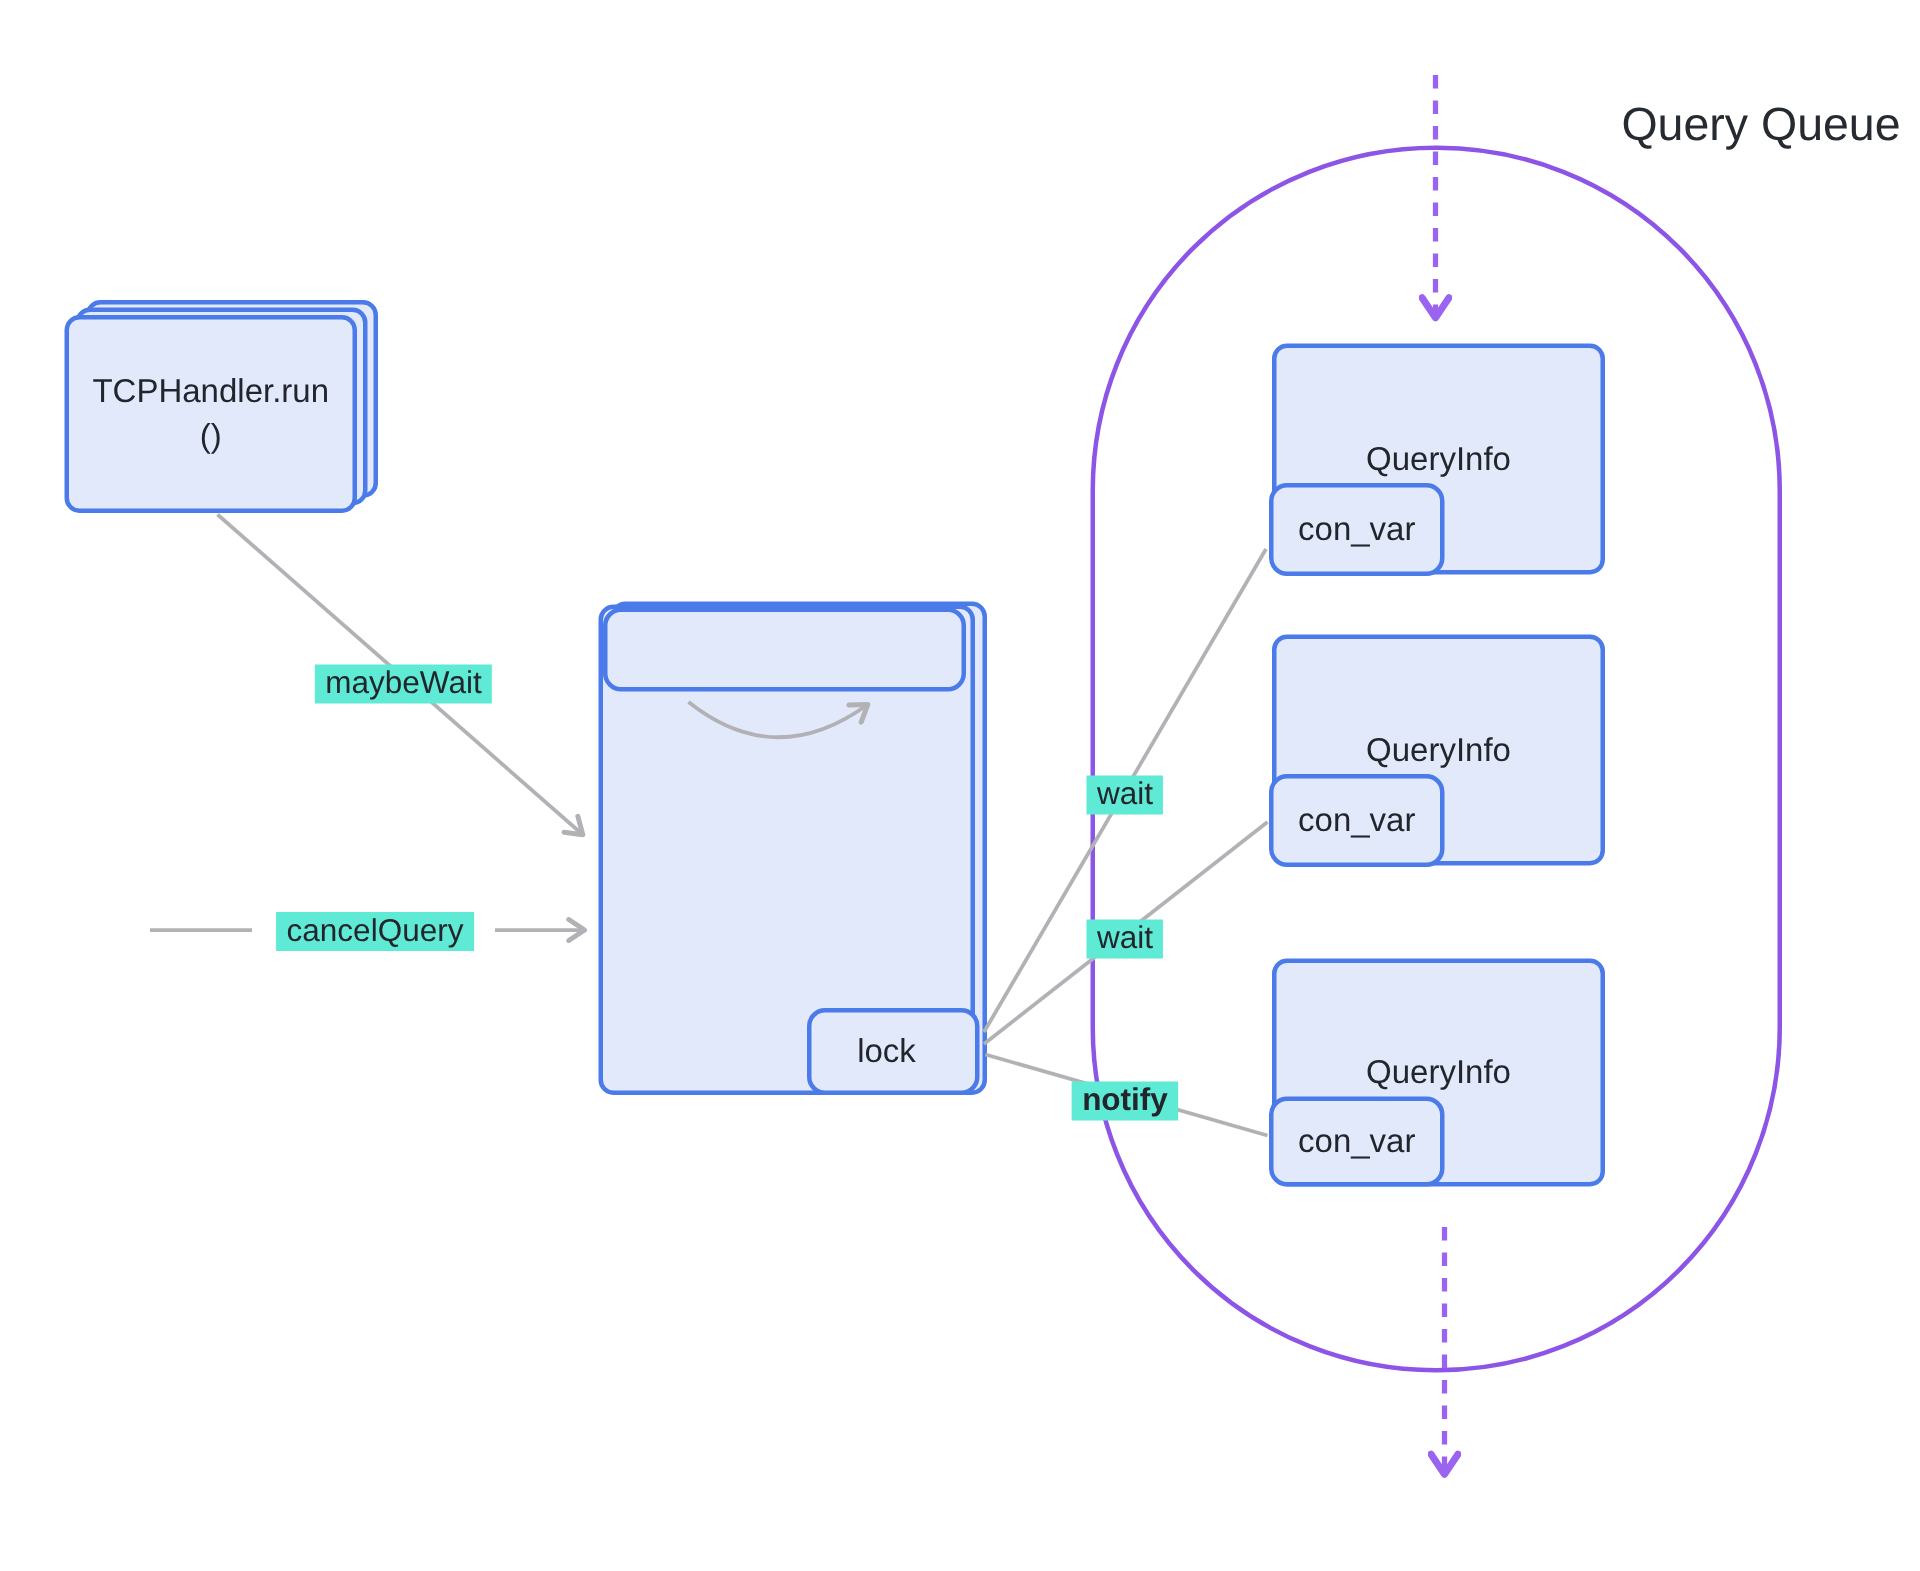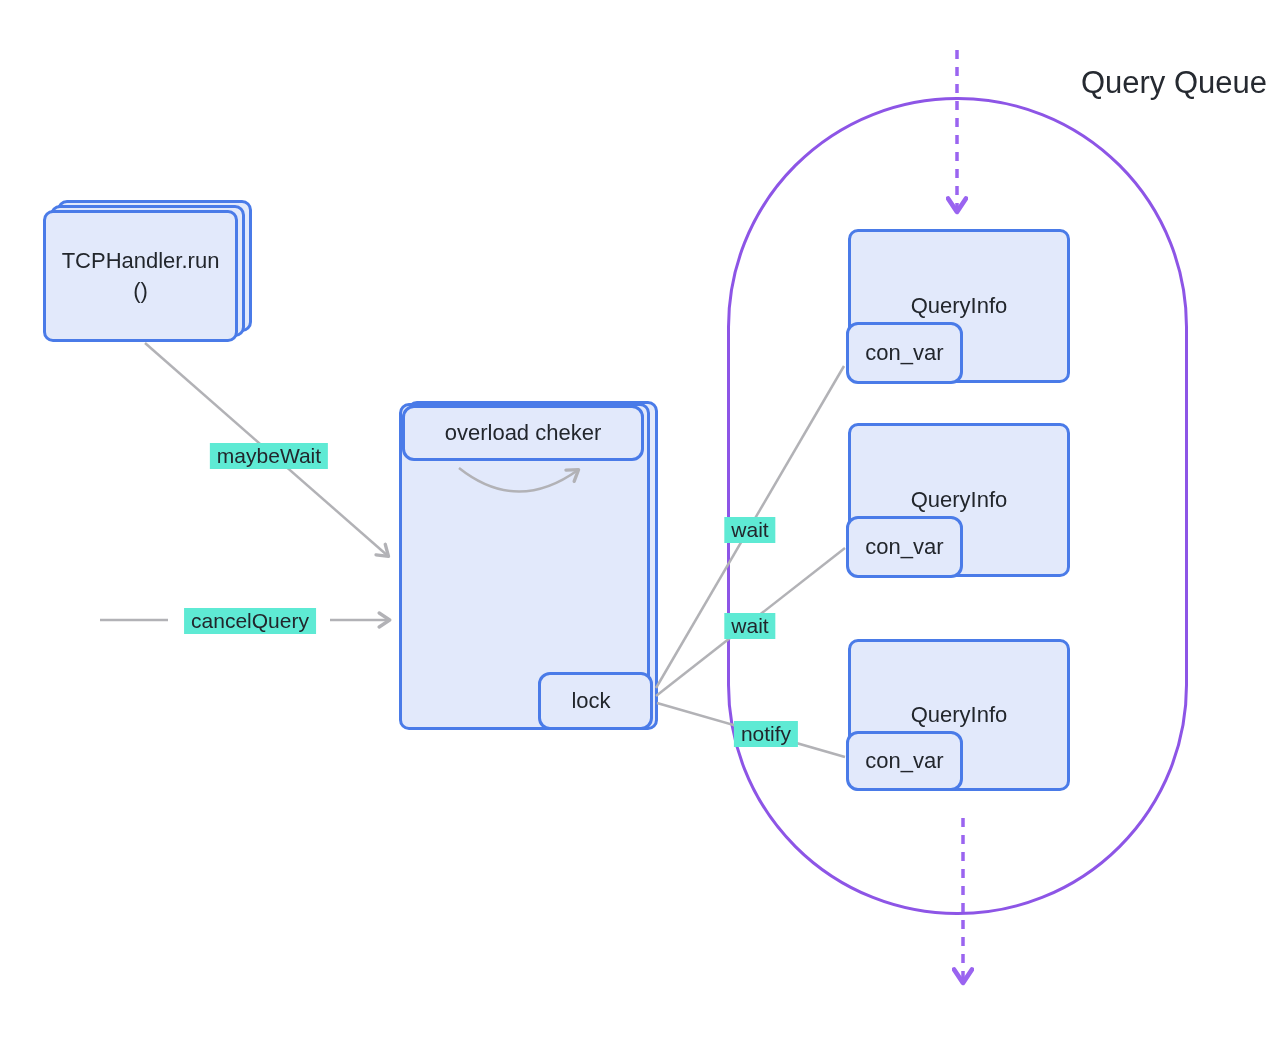--- a/index.html
+++ b/index.html
@@ -61,21 +61,20 @@
   <div class="box" style="left:50px;top:205px;width:195px;height:132px;"></div>
   <div class="box" style="left:43px;top:210px;width:195px;height:132px;"></div>
   <div class="node-label" style="left:43px;top:210px;width:195px;height:132px;flex-direction:column;border-radius:15px;">
     <span>TCPHandler.run</span>
     <span>()</span>
   </div>
 
   <div class="box" style="left:407px;top:401px;width:251px;height:329px;"></div>
   <div class="box" style="left:399px;top:403px;width:251px;height:327px;"></div>
   <div class="box subbox" style="left:402px;top:405px;width:242px;height:56px;"></div>
-  <div class="node-label" style="left:402px;top:405px;width:242px;height:56px;">overload cheker</div>
   <div class="box subbox" style="left:538px;top:672px;width:115px;height:58px;"></div>
   <div class="node-label" style="left:538px;top:672px;width:106px;height:58px;">lock</div>
 
   <div class="queue-capsule"></div>
   <div class="queue-title">Query Queue</div>
 
   <svg class="wires" width="1280" height="1047" viewBox="0 0 1280 1047">
     <defs>
       <marker id="chevGray" viewBox="0 0 10 10" refX="7.6" refY="5" markerWidth="7" markerHeight="7" orient="auto-start-reverse">
         <path d="M2 1 L8 5 L2 9" fill="none" stroke="#b2b2b6" stroke-width="1.9" stroke-linecap="round" stroke-linejoin="round"></path>
@@ -112,15 +111,15 @@
 
   <div class="box" style="left:848px;top:639px;width:222px;height:152px;"></div>
   <div class="node-label" style="left:848px;top:639px;width:222px;height:152px;">QueryInfo</div>
   <div class="box subbox" style="left:846px;top:731px;width:117px;height:60px;"></div>
   <div class="node-label" style="left:846px;top:731px;width:117px;height:60px;">con_var</div>
 
   <div class="edge-label" style="left:269px;top:456px;">maybeWait</div>
   <div class="edge-label" style="left:250px;top:621px;text-align:right;">cancelQuery</div>
   <div class="edge-label" style="left:750px;top:530px;">wait</div>
   <div class="edge-label" style="left:750px;top:626px;">wait</div>
-  <div class="edge-label" style="left:766px;top:734px;">notify</div>
+  <div class="edge-label" style="left:750px;top:734px;font-weight:bold;">notify</div>
 
 </div>
 
 </body></html>

